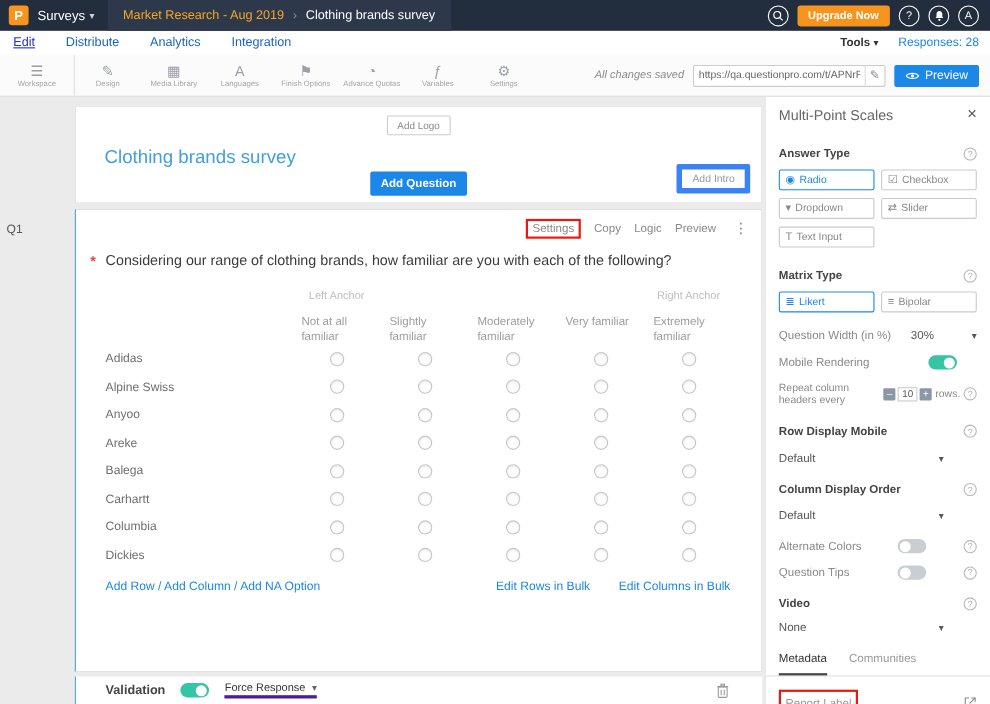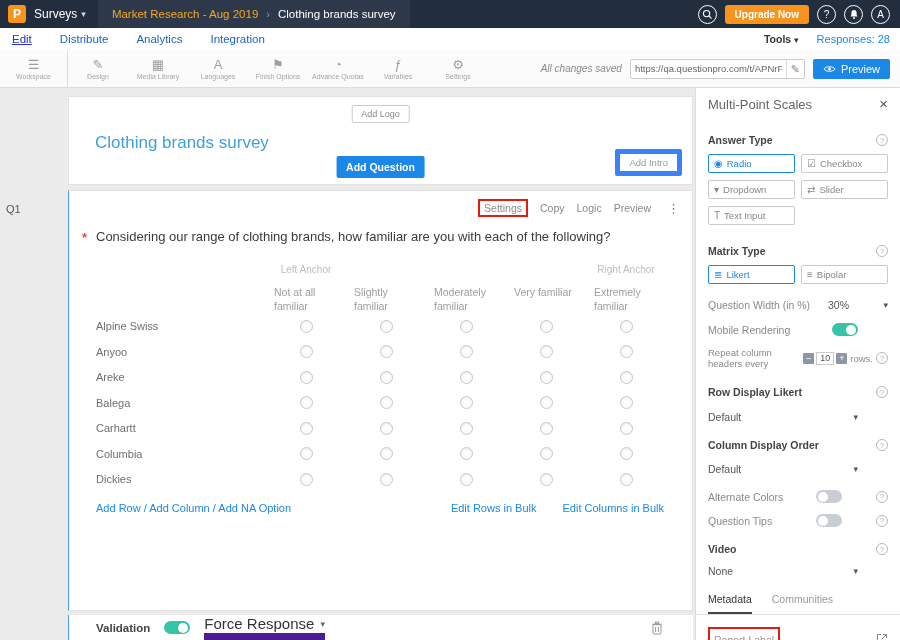--- a/index.html
+++ b/index.html
@@ -102,22 +102,22 @@
 
   .links-row { margin-top:10px; display:flex; align-items:center; font-size:11px; }
   .blue-link { color:#1b87e6; cursor:pointer; }
   .link-sep { color:#1b87e6; white-space:pre; }
   .bulk-links { margin-left:auto; display:flex; gap:26px; margin-right:16px; }
 
   .validation { position:absolute; left:68px; top:527px; width:625px; height:25px;
     background:#fff; border-left:1px solid #4a9fe3; display:flex; align-items:center;
     padding-left:27px; gap:14px; }
   .val-label { font-size:11.5px; color:#444; font-weight:bold; }
-  .val-dd { font-size:15px; color:#333; display:flex; align-items:center; gap:6px;
-    border-bottom:7px solid #4c1d95; padding-bottom:1px;text-align:center;}
+  .val-dd { font-size:10px; color:#333; display:flex; align-items:center; gap:6px;
+    border-bottom:3px solid #4c1d95; padding-bottom:1px;text-align:center;}
   .val-dd .caret::after { color:#666; }
   .trash { margin-left:auto; margin-right:30px; }
 
   
   .toggle { width:26px; height:13px; border-radius:7px; position:relative; display:inline-block; flex:none;}
   .toggle.on { background:#35c4a6; }
   .toggle.off { background:#c9ced4; }
   .toggle::after { content:""; position:absolute; top:1.5px; width:10px; height:10px;
     border-radius:50%; background:#fff; }
   .toggle.on::after { right:2px; } .toggle.off::after { left:2px; }
@@ -287,20 +287,38 @@
     <div class="m-grid colhead-row" id="col-heads">
         <div></div>
         <div class="col-head">Not at all familiar</div>
         <div class="col-head">Slightly familiar</div>
         <div class="col-head">Moderately familiar</div>
         <div class="col-head">Very familiar</div>
         <div class="col-head">Extremely familiar</div>
       </div>
     <div id="matrix-rows">
         <div class="m-grid m-row">
+          <div class="row-label">Adidas</div>
+          <div class="radio-cell">
+            <span class="radio"></span>
+          </div>
+          <div class="radio-cell">
+            <span class="radio"></span>
+          </div>
+          <div class="radio-cell">
+            <span class="radio"></span>
+          </div>
+          <div class="radio-cell">
+            <span class="radio"></span>
+          </div>
+          <div class="radio-cell">
+            <span class="radio"></span>
+          </div>
+        </div>
+        <div class="m-grid m-row">
           <div class="row-label">Alpine Swiss</div>
           <div class="radio-cell">
             <span class="radio"></span>
           </div>
           <div class="radio-cell">
             <span class="radio"></span>
           </div>
           <div class="radio-cell">
             <span class="radio"></span>
           </div>
@@ -497,37 +515,37 @@
       </div>
     </div>
 
   <div class="side-row" style="margin-top:15px">
     <span class="sub-label" style="width:120px">Question Width (in %)</span>
     <span class="val">30%</span>
     <span class="caret" style="margin-left:auto"></span>
   </div>
 
   <div class="side-row" style="margin-top:12px">
-    <span class="sub-label" style="width:124px">Mobile Rendering</span>
+    <span class="sub-label" style="width:136px">Mobile Rendering</span>
     <span class="toggle on" id="mobile-toggle"></span>
   </div>
 
   <div class="side-row" style="margin-top:11px; gap:3px">
     <span class="repeat-txt">Repeat column headers every</span>
     <span class="stepper">
       <span class="step-btn">–</span>
       <span class="step-val">10</span>
       <span class="step-btn">+</span>
     </span>
     <span class="repeat-txt">rows.</span>
     <span class="help" style="margin-left:auto"></span>
   </div>
 
   <div class="side-row" style="margin-top:17px">
-    <span class="sect-label">Row Display Likert</span>
+    <span class="sect-label">Row Display Mobile</span>
     <span class="help"></span>
   </div>
   <div class="side-row" style="margin-top:13px">
     <span class="val">Default</span>
     <span class="caret" style="margin-left:auto; margin-right:30px"></span>
   </div>
 
   <div class="side-row" style="margin-top:16px">
     <span class="sect-label">Column Display Order</span>
     <span class="help"></span>

